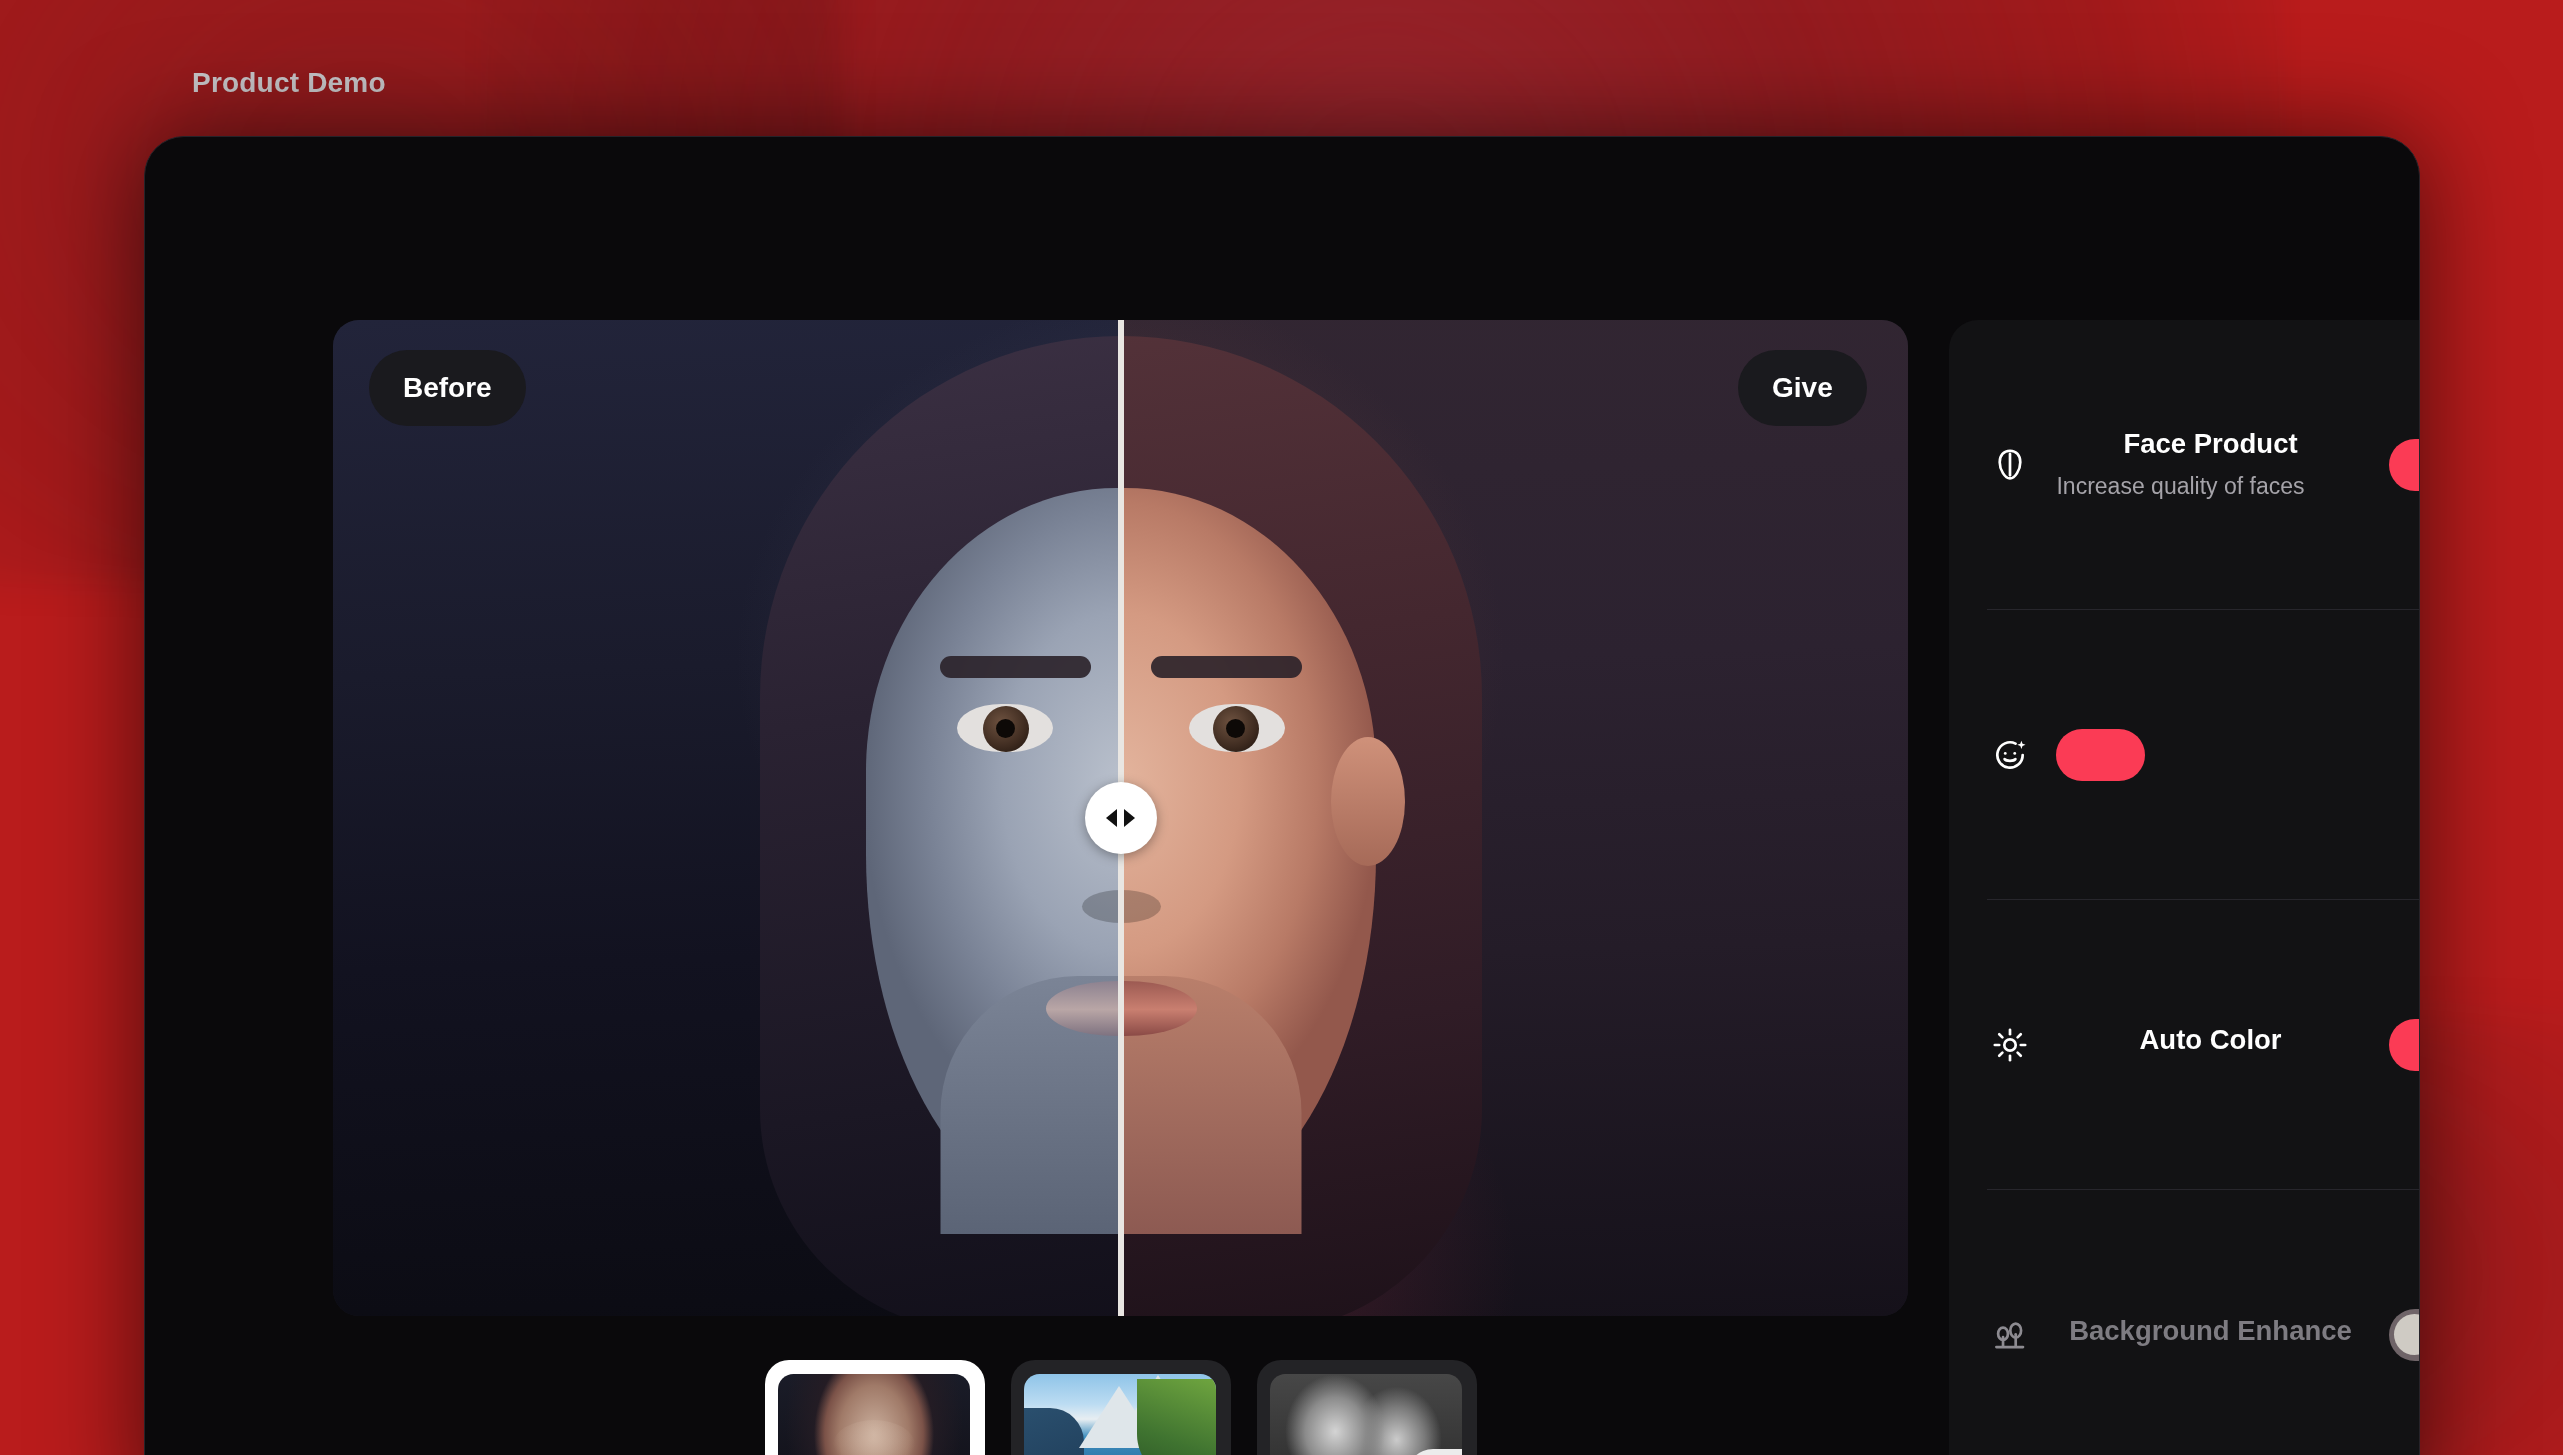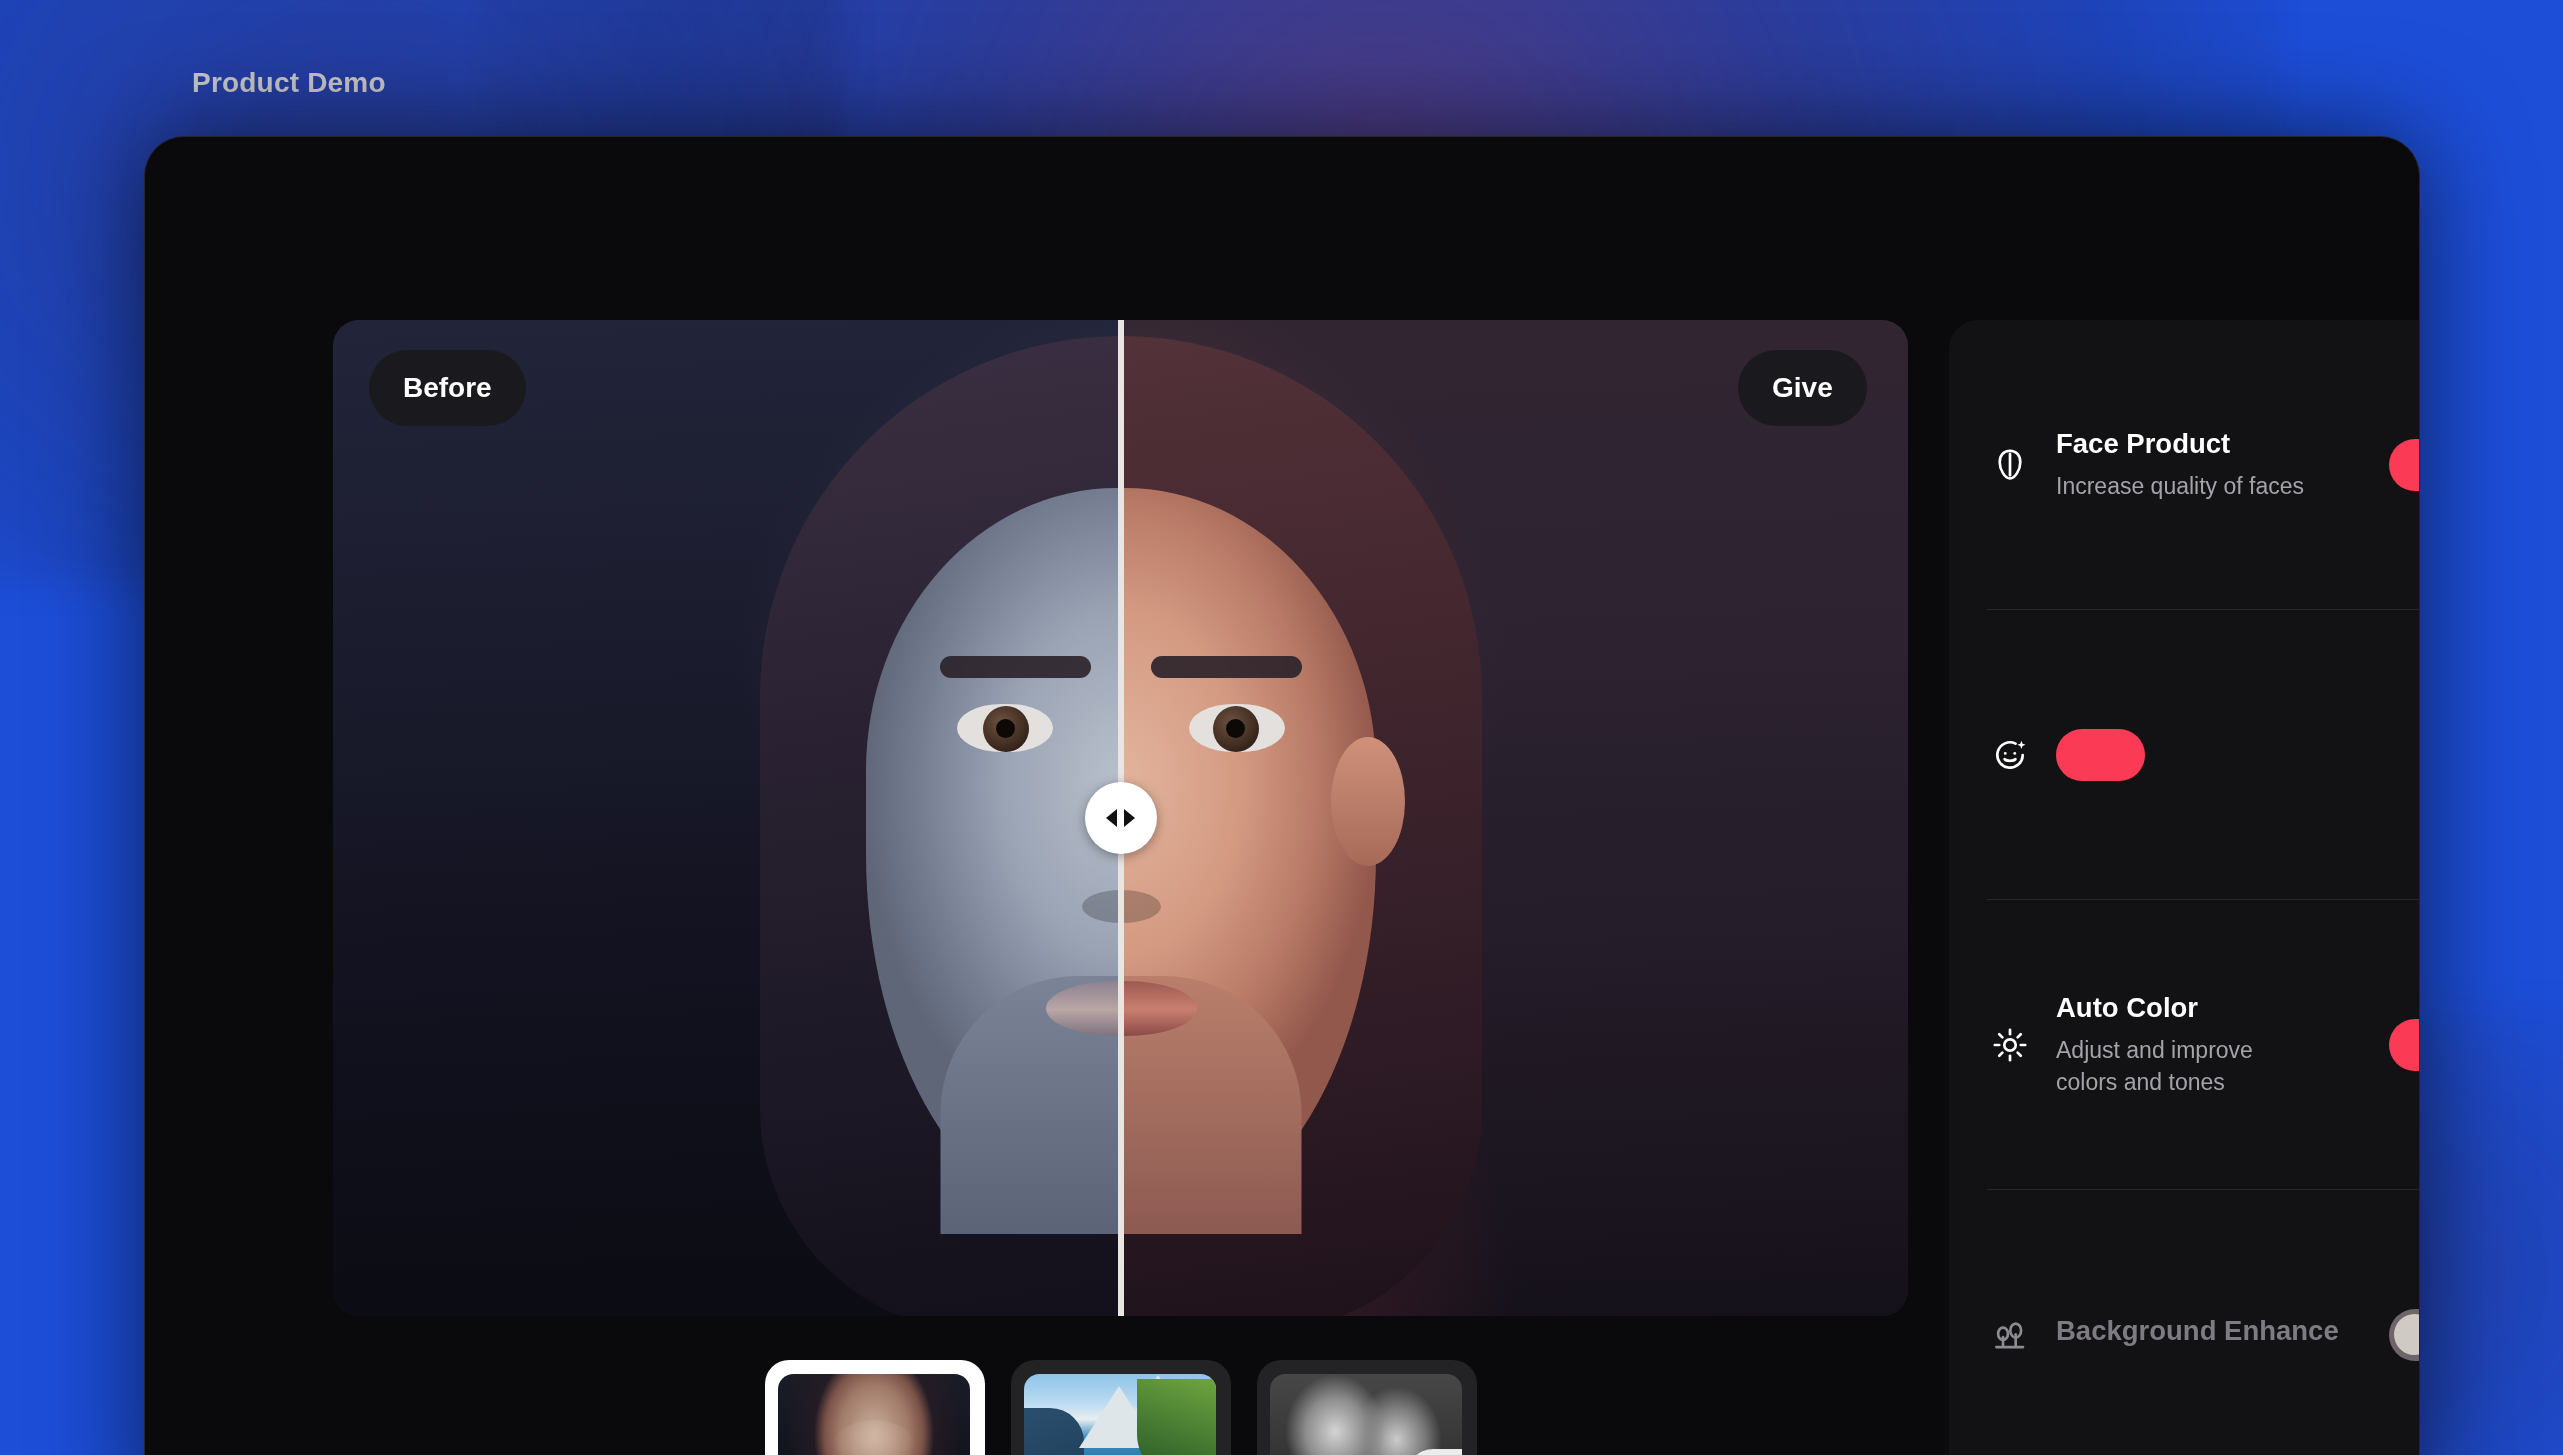--- a/index.html
+++ b/index.html
@@ -9,22 +9,23 @@
     height: 1455px;
     overflow: hidden;
     background: #000000;
     font-family: "Liberation Sans", sans-serif;
   }
 
   #stage {
     position: relative;
     width: 2563px;
     height: 1455px;
-    background: #1d4ed8;
-    overflow: hidden;
+    background: #b91c1c;
+    overflow: hidden;
+    text-align: center;
   }
 
   
   .bg-glow-a {
     position: absolute;
     left: 481px; top: -653px;
     width: 1804px; height: 1117px;
     background: radial-gradient(ellipse at 50% 75%,
                 rgba(120,44,58,0.55) 0%,
                 rgba(72,26,38,0.34) 34%,
@@ -559,21 +560,20 @@
             <line x1="2.4" y1="12" x2="5.2" y2="12"></line>
             <line x1="18.8" y1="12" x2="21.6" y2="12"></line>
             <line x1="5.2" y1="5.2" x2="7.2" y2="7.2"></line>
             <line x1="16.8" y1="16.8" x2="18.8" y2="18.8"></line>
             <line x1="5.2" y1="18.8" x2="7.2" y2="16.8"></line>
             <line x1="16.8" y1="7.2" x2="18.8" y2="5.2"></line>
           </svg>
         </div>
         <div class="setting-text">
           <div class="setting-title">Auto Color</div>
-          <div class="setting-desc">Adjust and improve colors and tones</div>
         </div>
         <div class="toggle">
           
         </div>
       </div>
 
       <div class="setting-row disabled">
         <div class="setting-icon">
           <svg width="38" height="38" viewBox="0 0 24 24" stroke-width="1.7" stroke-linecap="round" stroke-linejoin="round">
             <ellipse cx="7.6" cy="11.2" rx="3.1" ry="3.9"></ellipse>

